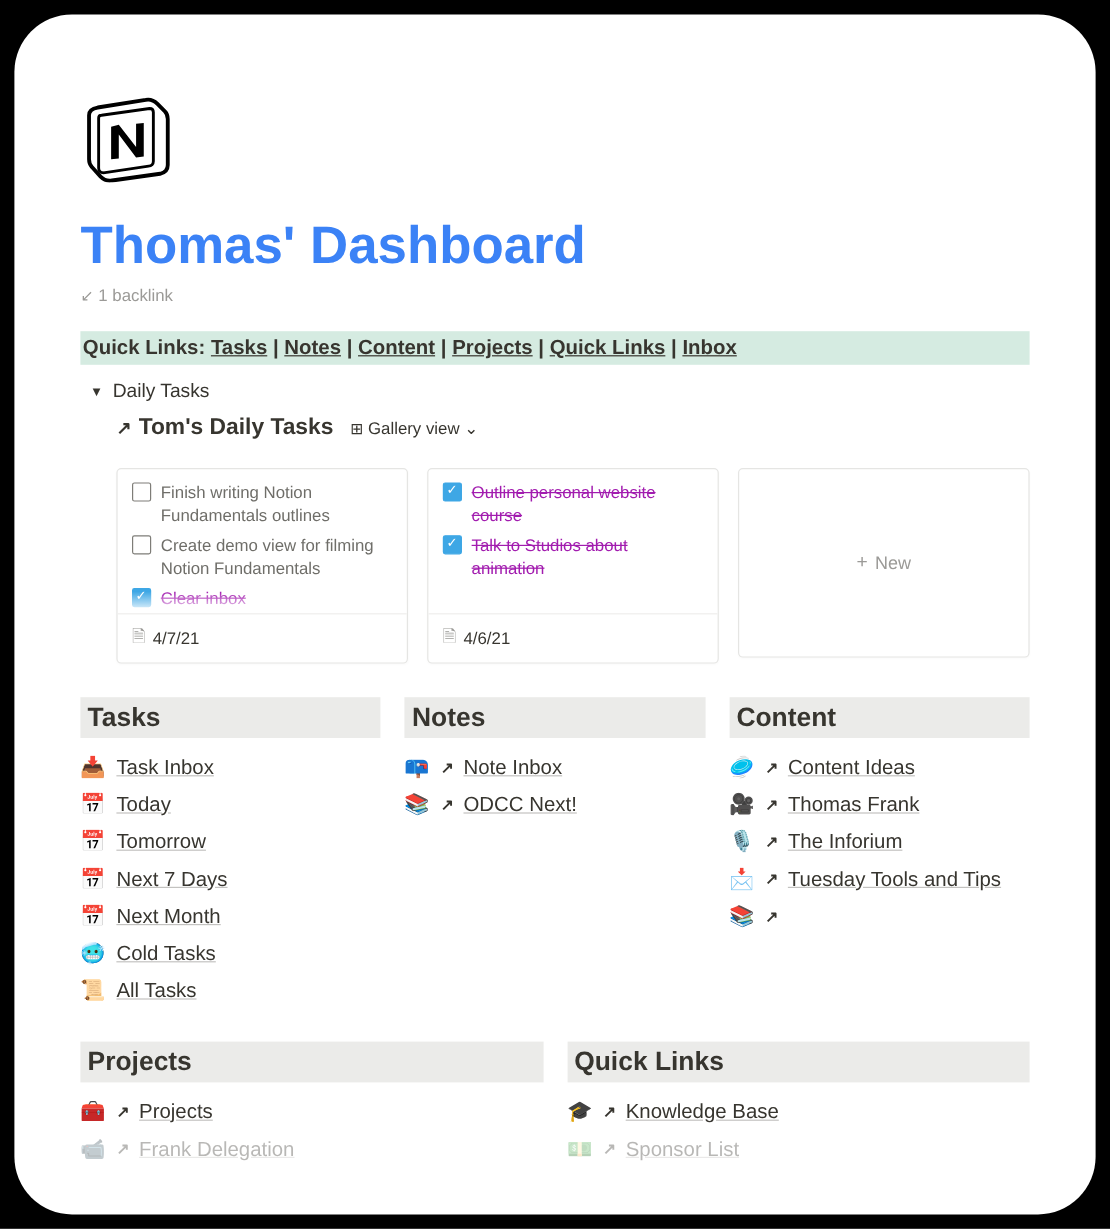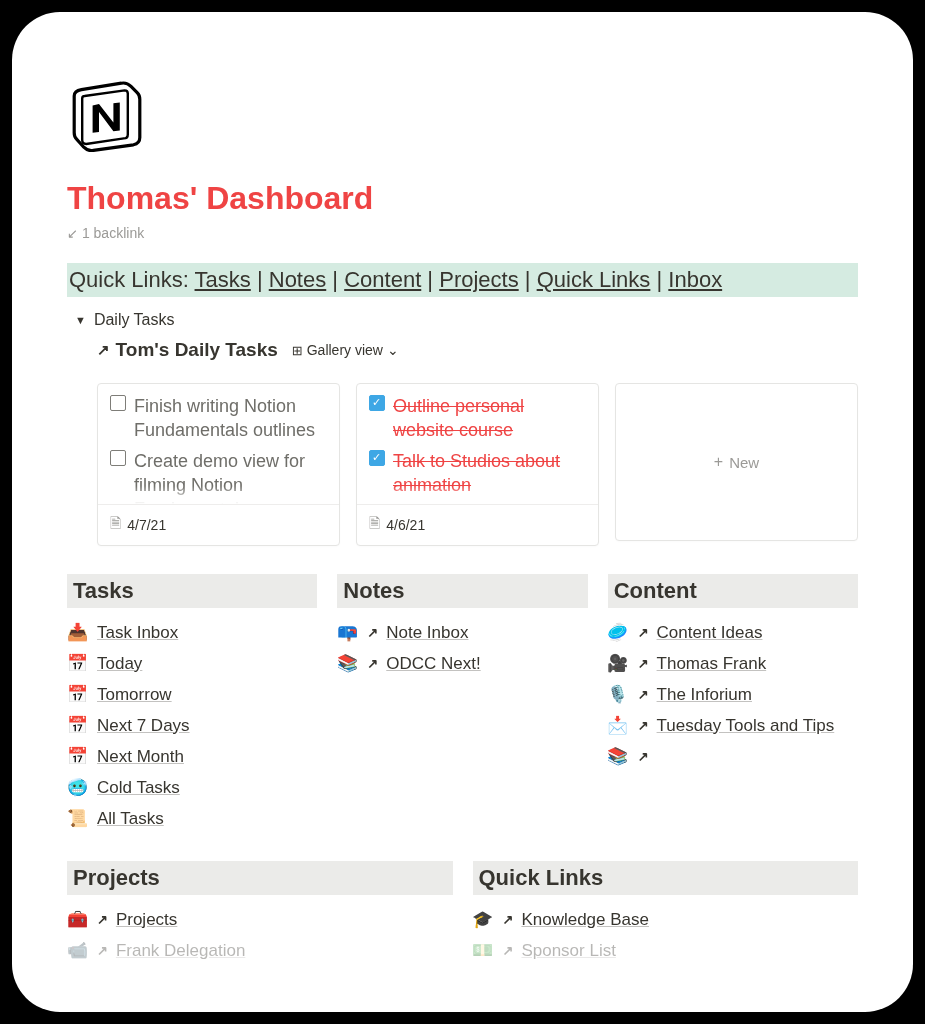--- a/index.html
+++ b/index.html
@@ -16,40 +16,41 @@
       border-radius: 48px;
       margin: 12px;
       width: 901px;
       height: 1000px;
       padding: 60px 55px 0 55px;
       overflow: hidden;
       box-shadow: 0 0 0 1px rgba(0,0,0,0.05);
     }
     .logo-icon svg { display: block; }
     .page-title {
-      font-size: 32px;
+      font-size: 44px;
       font-weight: 700;
       margin-top: 28px;
-      color: #ef4444;
+      color: #3b82f6;
     }
     .backlink-row {
       margin-top: 8px;
       font-size: 14px;
       color: #9b9a97;
       display: flex;
       align-items: center;
       gap: 4px;
     }
     .backlink-row .arrow { font-size: 13px; }
     .quick-links-bar {
       margin-top: 22px;
       background: #d5ebe1;
       padding: 4px 2px;
-      font-size: 22px;
+      font-size: 17px;
       color: #37352f;
+      font-weight: bold;
     }
     .quick-links-bar .ql-link {
       text-decoration: underline;
       cursor: pointer;
     }
     .daily-tasks-toggle {
       margin-top: 14px;
       font-size: 16px;
       display: flex;
       align-items: center;
@@ -115,28 +116,28 @@
       content: "";
       position: absolute;
       bottom: 0; left: 0; right: 0;
       height: 18px;
       background: linear-gradient(to bottom, rgba(255,255,255,0), #fff);
     }
     .todo-item {
       display: flex;
       align-items: flex-start;
       gap: 8px;
-      font-size: 18px;
+      font-size: 14px;
       color: #6f6e69;
       margin-bottom: 6px;
       line-height: 1.35;
     }
     .todo-item.done .todo-text {
       text-decoration: line-through;
-      color: #ef4444;
+      color: #a21caf;
     }
     .checkbox {
       width: 16px;
       height: 16px;
       border: 1.5px solid #7e7d78;
       border-radius: 2px;
       flex-shrink: 0;
       margin-top: 1px;
       position: relative;
     }

